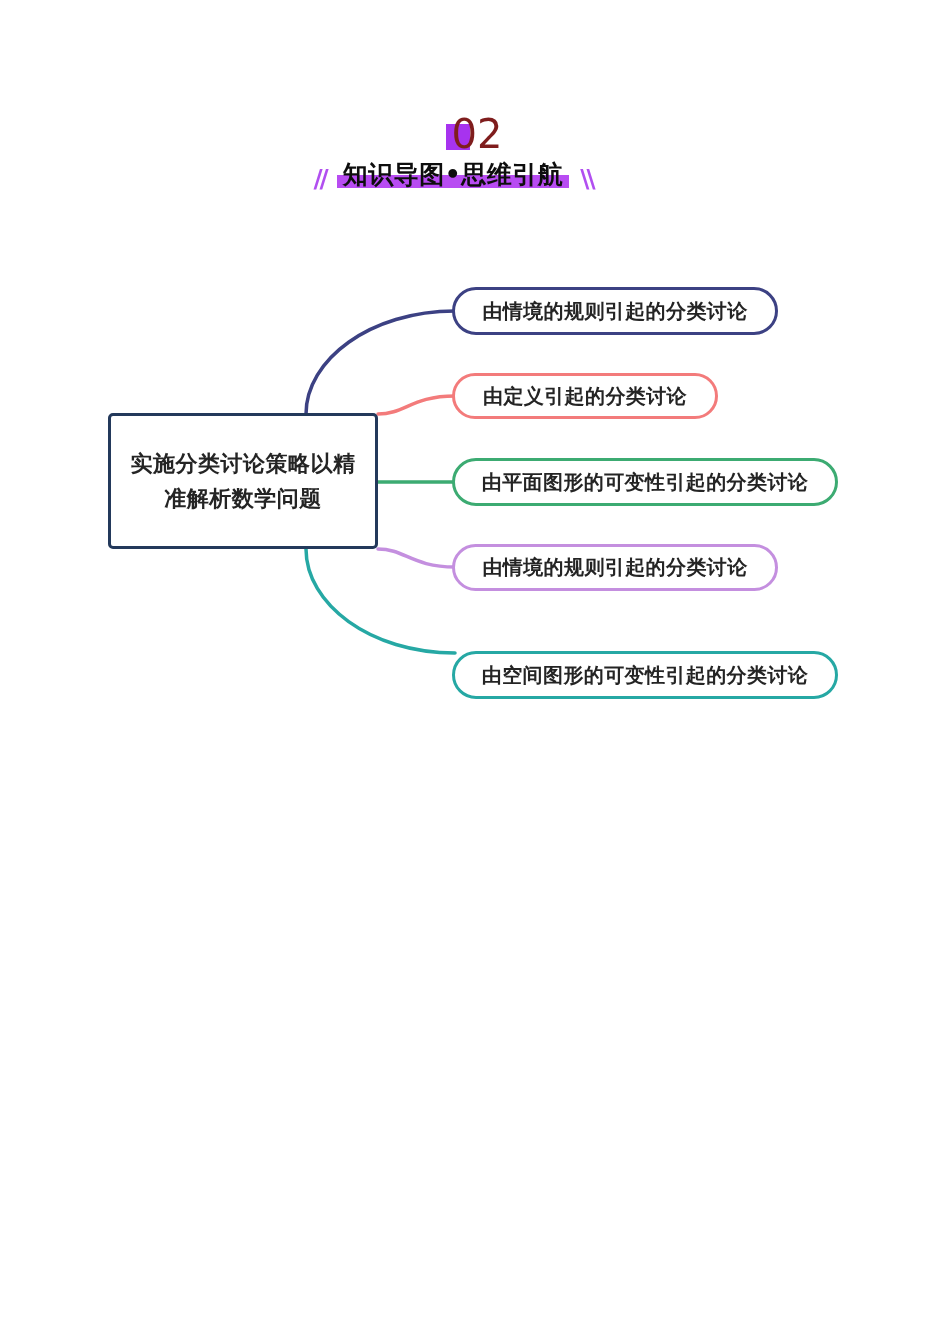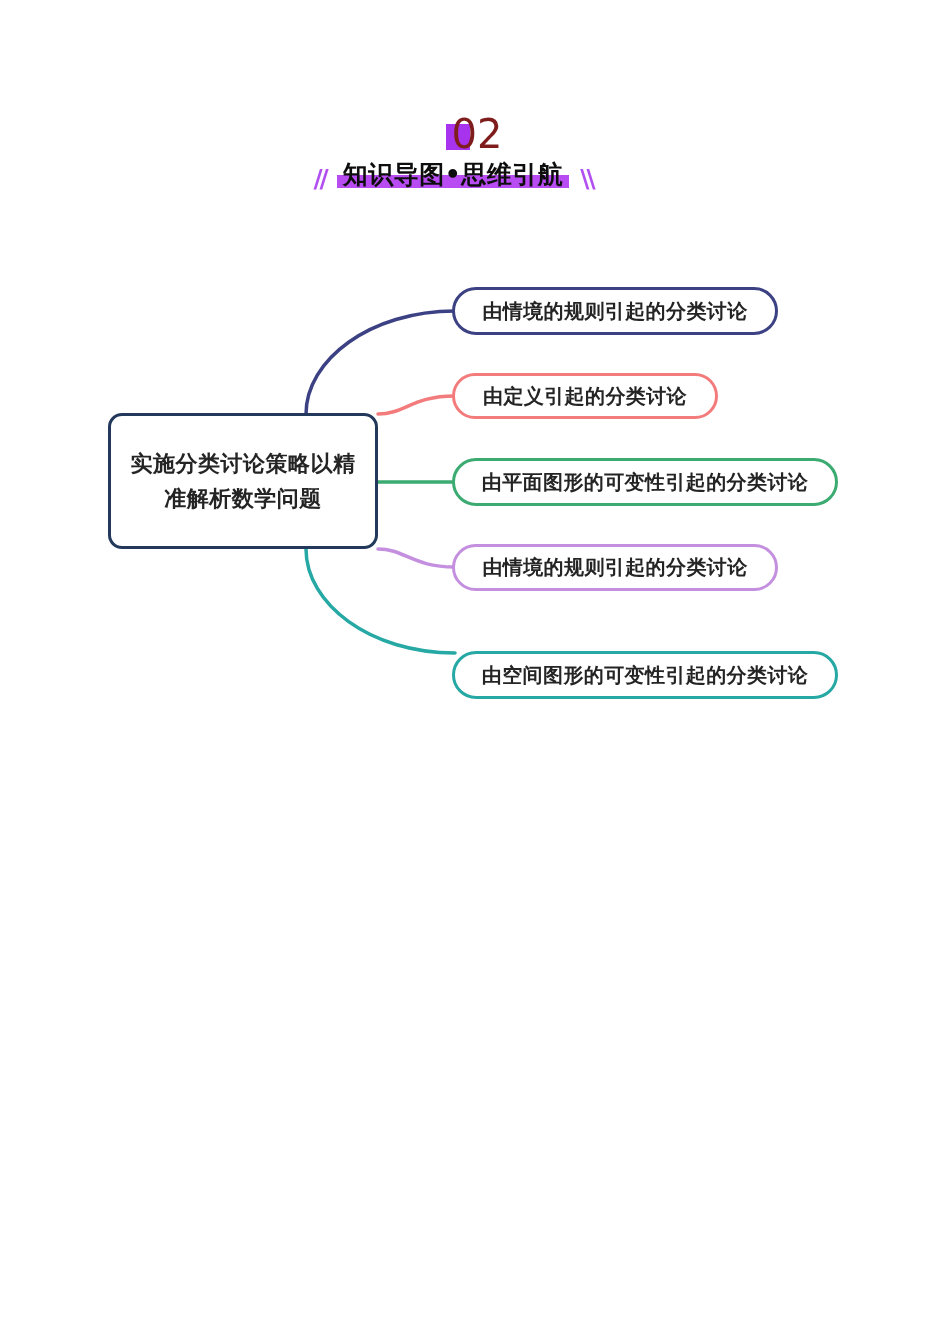--- a/index.html
+++ b/index.html
@@ -119,21 +119,21 @@
     height: 1344px;
   }
 
   #central-node {
     position: absolute;
     left: 108px;
     top: 413px;
     width: 270px;
     height: 136px;
     border: 3px solid #23395b;
-    border-radius: 14px;
+    border-radius: 5px;
     background: #ffffff;
     box-sizing: border-box;
     display: flex;
     align-items: center;
     justify-content: center;
   }
   #central-node-label {
     font-family: "DejaVu Sans", "Liberation Sans", sans-serif;
     font-size: 22px;
     font-weight: 700;

